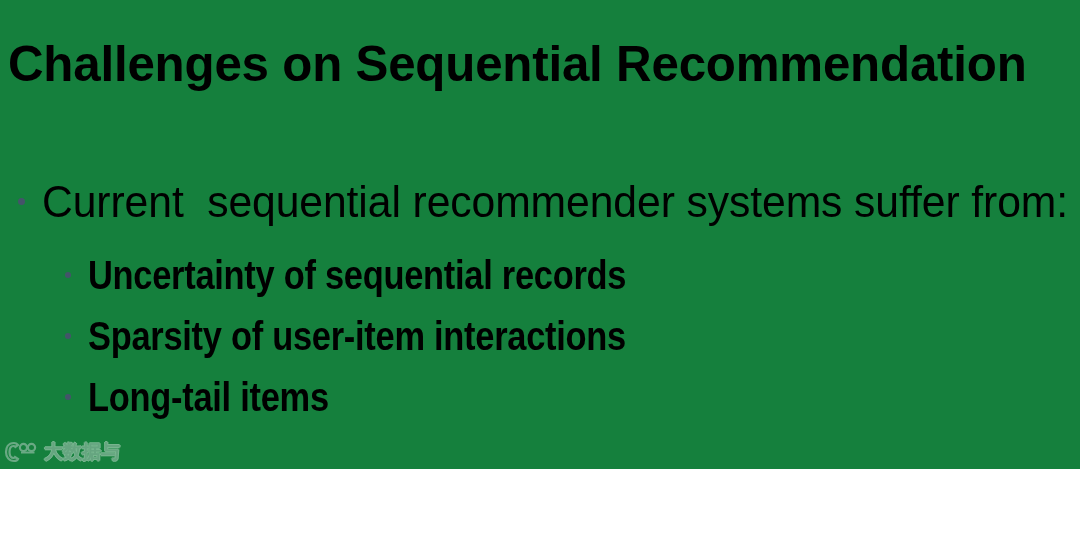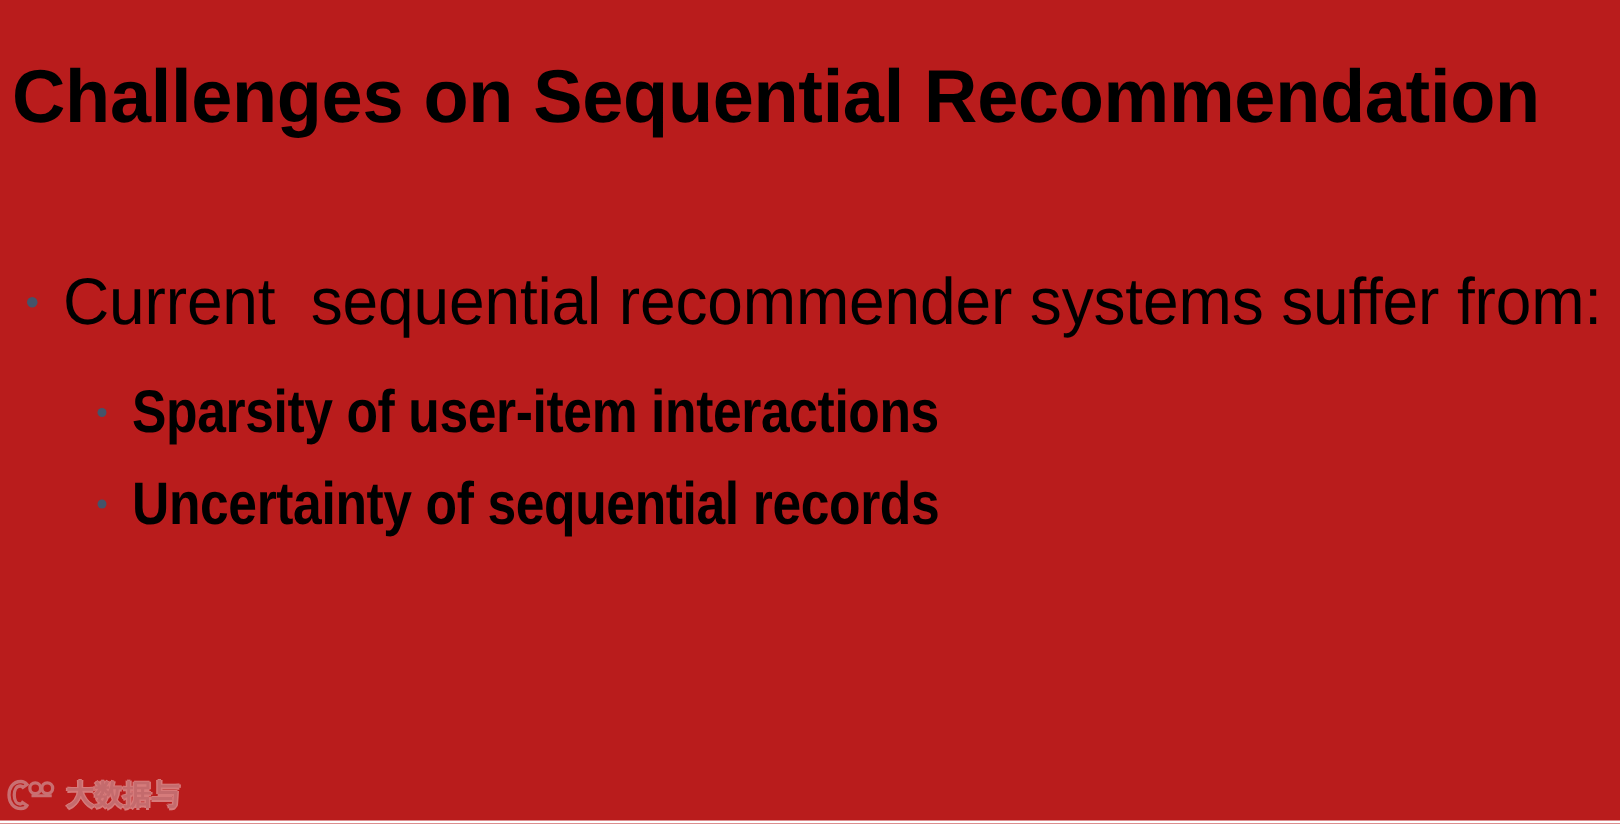--- a/index.html
+++ b/index.html
@@ -11,22 +11,22 @@
     height: 549px;
     background: #ffffff;
     font-family: "Liberation Sans", sans-serif;
     overflow: hidden;
     position: relative;
   }
 
   .slide {
     position: relative;
     width: 1080px;
-    height: 547px;
-    background: #b91c1c;
+    height: 469px;
+    background: #15803d;
     overflow: hidden;
   }
 
   
   .slide-title {
     position: absolute;
     left: 8px;
     top: 2px;
     width: 1066px;
     font-family: "Liberation Sans", sans-serif;
@@ -158,28 +158,32 @@
 
     <div class="level1-item">
       <span class="level1-bullet"></span>
       <span class="level1-text">Current  sequential recommender systems suffer from:</span>
     </div>
 
     <div class="level2-list">
 
       <div class="level2-item">
         <span class="level2-bullet"></span>
+        <span class="level2-text">Uncertainty of sequential records</span>
+      </div>
+
+      <div class="level2-item">
+        <span class="level2-bullet"></span>
         <span class="level2-text">Sparsity of user-item interactions</span>
       </div>
 
       <div class="level2-item">
         <span class="level2-bullet"></span>
-        <span class="level2-text">Uncertainty of sequential records</span>
+        <span class="level2-text">Long-tail items</span>
       </div>
-
 
 
     </div>
   </div>
 
   <div class="watermark">
     <svg class="watermark-logo" viewBox="0 0 34 26">
       <path d="M10 4 C4 4 2 9 2 13 C2 18 5 22 10 22 C12 22 13.5 21 14 20 L11 18 C10.5 18.8 10 19 9.5 19 C7 19 5.5 16.5 5.5 13 C5.5 9.5 7 7 9.5 7 C10.2 7 10.8 7.3 11.3 7.9 L14 6 C13 4.8 11.6 4 10 4 Z" fill="none" stroke="#dfe3e6" stroke-width="2.2"></path>
       <circle cx="19.5" cy="8.5" r="3.6" fill="none" stroke="#dfe3e6" stroke-width="2.2"></circle>
       <circle cx="27.5" cy="8.5" r="3.6" fill="none" stroke="#dfe3e6" stroke-width="2.2"></circle>

